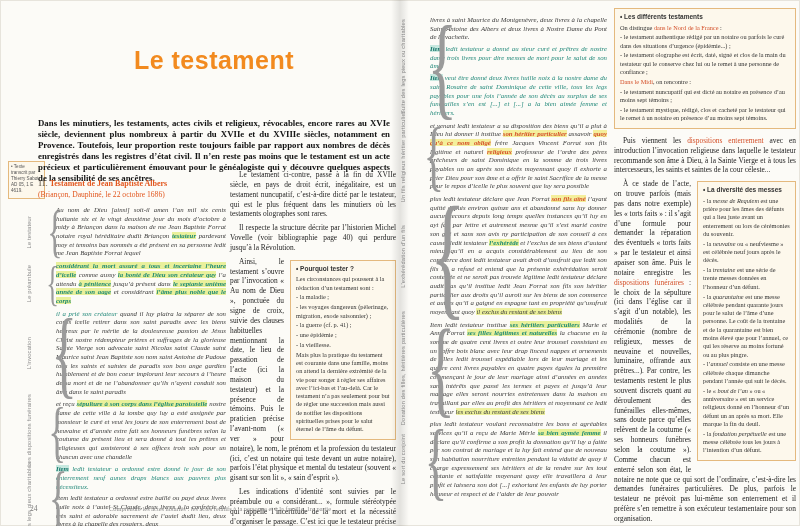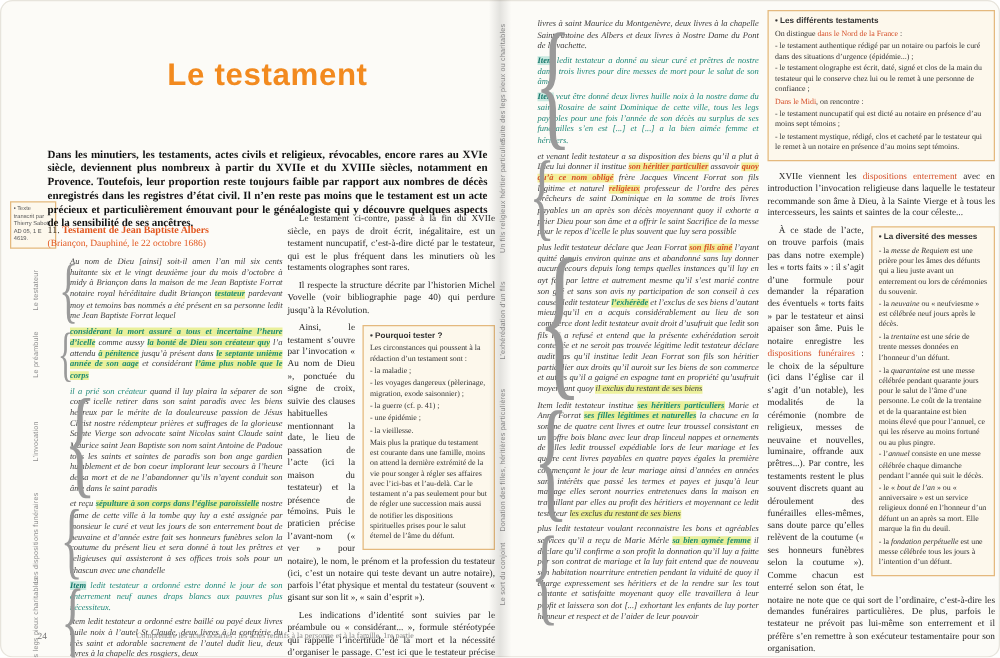--- a/index.html
+++ b/index.html
@@ -1,18 +1,18 @@
 <!DOCTYPE html>
 <html><head>
 <meta charset="utf-8">
 <style>
   html,body{margin:0;padding:0;}
   body{width:800px;height:526px;position:relative;overflow:hidden;background:#ffffff;
        font-family:"Liberation Serif",serif;-webkit-font-smoothing:antialiased;}
-  .spread{position:absolute;inset:0;background:#fcfbf7;box-shadow:inset 0 0 0 1px #e7e4dc;border-radius:10px;}
+  .spread{position:absolute;inset:0;background:#fcfbf7;box-shadow:inset 0 0 0 1px #e7e4dc;}
   .gutter{position:absolute;left:391px;top:0;width:18px;height:100%;
           background:linear-gradient(90deg,rgba(0,0,0,0) 0%,rgba(0,0,0,.10) 50%,rgba(0,0,0,0) 100%);}
   .page{position:absolute;top:0;height:526px;}
   .page.left{left:0;width:400px;}
   .page.right{left:400px;width:400px;}
 
   .title{position:absolute;left:38px;width:352px;top:46px;margin:0;text-align:center;
          font-size:25px;letter-spacing:.5px;color:#f28a1f;font-weight:700;
          font-family:"Liberation Sans",sans-serif;}
   .intro{position:absolute;left:38px;width:352px;top:118px;margin:0;font-size:8.8px;
@@ -187,21 +187,21 @@
     <div class="ccol2">
       <div class="infobox topbox">
         <div class="boxtitle">• Les différents testaments</div>
         <div class="boxline"><span>On distingue </span><span class="red">dans le Nord de la France</span><span> :</span></div>
         <div class="boxline"><span>- le testament authentique rédigé par un notaire ou parfois le curé dans des situations d’urgence (épidémie...) ;</span></div>
         <div class="boxline"><span>- le testament olographe est écrit, daté, signé et clos de la main du testateur qui le conserve chez lui ou le remet à une personne de confiance ;</span></div>
         <div class="boxline"><span class="red">Dans le Midi</span><span>, on rencontre :</span></div>
         <div class="boxline"><span>- le testament nuncupatif qui est dicté au notaire en présence d’au moins sept témoins ;</span></div>
         <div class="boxline"><span>- le testament mystique, rédigé, clos et cacheté par le testateur qui le remet à un notaire en présence d’au moins sept témoins.</span></div>
       </div>
-      <p class="cpara"><span>XVIIe viennent les </span><span class="red">dispositions enterrement</span><span> avec en introduction l’invocation religieuse dans laquelle le testateur recommande son âme à Dieu, à la Sainte Vierge et à tous les intercesseurs, les saints et saintes de la cour céleste...</span></p>
+      <p class="cpara"><span>Puis viennent les </span><span class="red">dispositions enterrement</span><span> avec en introduction l’invocation religieuse dans laquelle le testateur recommande son âme à Dieu, à la Sainte Vierge et à tous les intercesseurs, les saints et saintes de la cour céleste...</span></p>
       <div class="infobox sidebox-messes">
         <div class="boxtitle">• La diversité des messes</div>
         <div class="boxline"><span>- la </span><span class="it">messe de Requiem</span><span> est une prière pour les âmes des défunts qui a lieu juste avant un enterrement ou lors de cérémonies du souvenir.</span></div>
         <div class="boxline"><span>- la </span><span class="it">neuvaine</span><span> ou « neufviesme » est célébrée neuf jours après le décès.</span></div>
         <div class="boxline"><span>- la </span><span class="it">trentaine</span><span> est une série de trente messes données en l’honneur d’un défunt.</span></div>
         <div class="boxline"><span>- la </span><span class="it">quarantaine</span><span> est une messe célébrée pendant quarante jours pour le salut de l’âme d’une personne. Le coût de la trentaine et de la quarantaine est bien moins élevé que pour l’annuel, ce qui les réserve au moins fortuné ou au plus pingre.</span></div>
         <div class="boxline"><span>- l’</span><span class="it">annuel</span><span> consiste en une messe célébrée chaque dimanche pendant l’année qui suit le décès.</span></div>
         <div class="boxline"><span>- le « </span><span class="it">bout de l’an</span><span> » ou « anniversaire » est un service religieux donné en l’honneur d’un défunt un an après sa mort. Elle marque la fin du deuil.</span></div>
         <div class="boxline"><span>- la </span><span class="it">fondation perpétuelle</span><span> est une messe célébrée tous les jours à l’intention d’un défunt.</span></div>
       </div>

